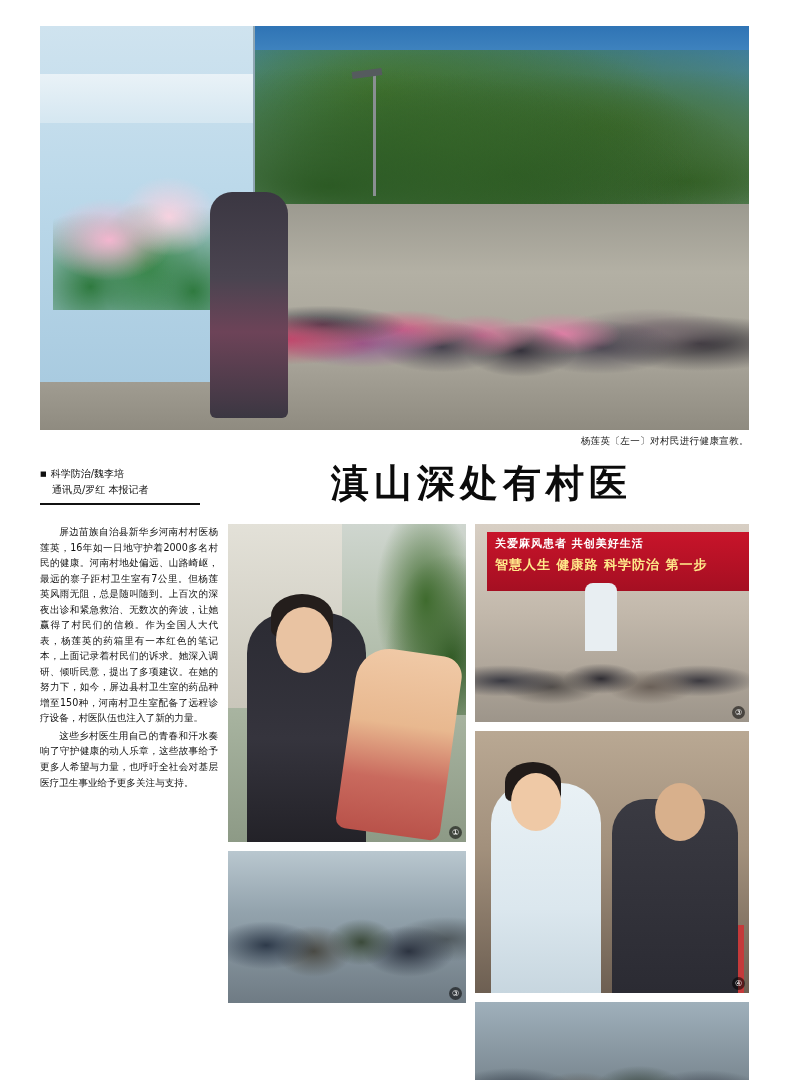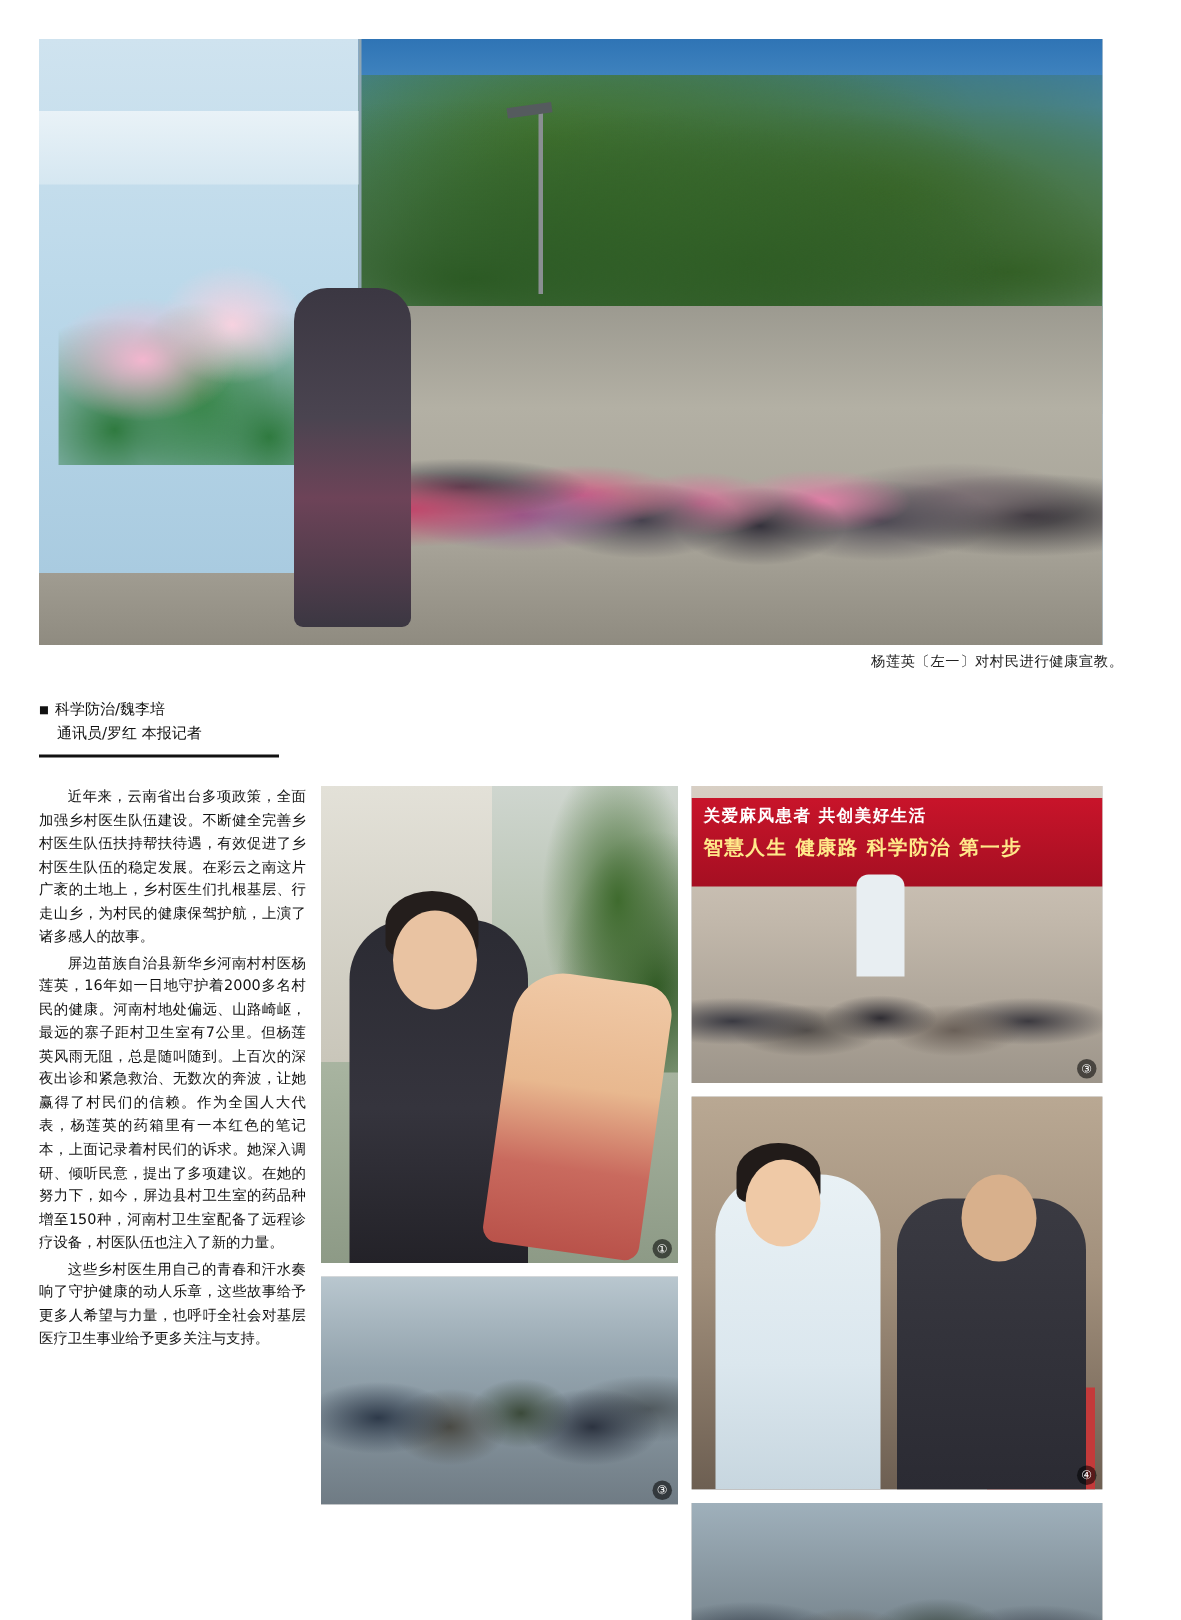--- a/index.html
+++ b/index.html
@@ -6,21 +6,21 @@
   body{
     width:787px;height:1080px;
     background:#ffffff;
     font-family:"DejaVu Sans", sans-serif;
     overflow:hidden;
   }
   .page{
     position:relative;
     width:787px;height:824px;
     box-sizing:border-box;
-    padding:26px 38px 18px 26px;
+    padding:26px 38px 18px 40px;
   }
 
   
   .hero-wrap{position:relative;width:709px;height:404px;}
   .hero{
     position:absolute;inset:0;
     overflow:hidden;
     background:#6f8fa8;
   }
   .hero .sky{
@@ -178,21 +178,21 @@
       radial-gradient(ellipse at 16% 62%,#2e3a4a 0%,rgba(46,58,74,0) 18%),
       radial-gradient(ellipse at 36% 66%,#4a4a44 0%,rgba(74,74,68,0) 18%),
       radial-gradient(ellipse at 56% 60%,#3b4a3a 0%,rgba(59,74,58,0) 18%),
       radial-gradient(ellipse at 76% 66%,#2c3340 0%,rgba(44,51,64,0) 18%),
       radial-gradient(ellipse at 92% 58%,#515a5f 0%,rgba(81,90,95,0) 18%);}
 
   
   .ph3{height:198px;}
   .ph3 .bg{position:absolute;inset:0;
     background:linear-gradient(180deg,#d8cfc4 0%,#c2b8ab 45%,#9d958a 100%);}
-  .ph3 .banner{position:absolute;left:0;top:4%;width:100%;height:30%;
+  .ph3 .banner{position:absolute;left:12px;top:4%;width:100%;height:30%;
     background:linear-gradient(180deg,#c8142a,#a50f22);}
   .ph3 .banner span{
     display:block;color:#fff;font-size:11px;font-weight:bold;
     letter-spacing:1px;padding:4px 8px;font-family:"DejaVu Sans",sans-serif;}
   .ph3 .banner .l2{color:#ffe98a;font-size:13px;padding-top:1px;}
   .ph3 .aud{position:absolute;left:0;bottom:0;width:100%;height:52%;
     background:
       radial-gradient(ellipse at 10% 60%,#3a3a42 0%,rgba(58,58,66,0) 18%),
       radial-gradient(ellipse at 28% 66%,#55504c 0%,rgba(85,80,76,0) 18%),
       radial-gradient(ellipse at 46% 58%,#2f2d33 0%,rgba(47,45,51,0) 18%),
@@ -248,26 +248,26 @@
     </div>
   </div>
   <div class="hero-caption">杨莲英〔左一〕对村民进行健康宣教。</div>
 
   <div class="head-row">
     <div class="byline">
       <div class="b1">科学防治/魏李培</div>
       <div class="b2">通讯员/罗红 本报记者</div>
       <div class="byline-rule"></div>
     </div>
+    <div class="headline">滇山深处有村医</div>
   </div>
 
   <div class="main">
 
     <div class="col-text">
-      <p>近年来，云南省出台多项政策，全面加强乡村医生队伍建设。不断健全完善乡村医生队伍扶持帮扶待遇，有效促进了乡村医生队伍的稳定发展。在彩云之南这片广袤的土地上，乡村医生们扎根基层、行走山乡，为村民的健康保驾护航，上演了诸多感人的故事。</p>
       <p>屏边苗族自治县新华乡河南村村医杨莲英，16年如一日地守护着2000多名村民的健康。河南村地处偏远、山路崎岖，最远的寨子距村卫生室有7公里。但杨莲英风雨无阻，总是随叫随到。上百次的深夜出诊和紧急救治、无数次的奔波，让她赢得了村民们的信赖。作为全国人大代表，杨莲英的药箱里有一本红色的笔记本，上面记录着村民们的诉求。她深入调研、倾听民意，提出了多项建议。在她的努力下，如今，屏边县村卫生室的药品种增至150种，河南村卫生室配备了远程诊疗设备，村医队伍也注入了新的力量。</p>
       <p>这些乡村医生用自己的青春和汗水奏响了守护健康的动人乐章，这些故事给予更多人希望与力量，也呼吁全社会对基层医疗卫生事业给予更多关注与支持。</p>
     </div>
 
     <div class="col-photos">
 
       <div class="pcol left">
         <div class="photo ph1">
           <div class="bg"></div>
           <div class="wallbg"></div>

